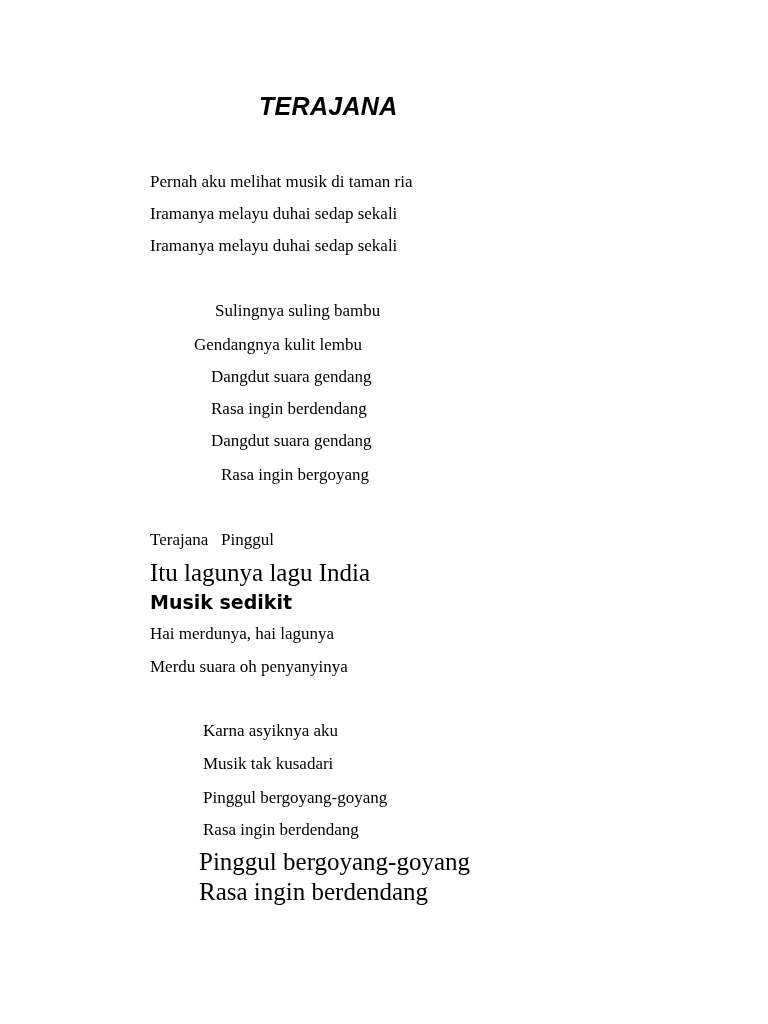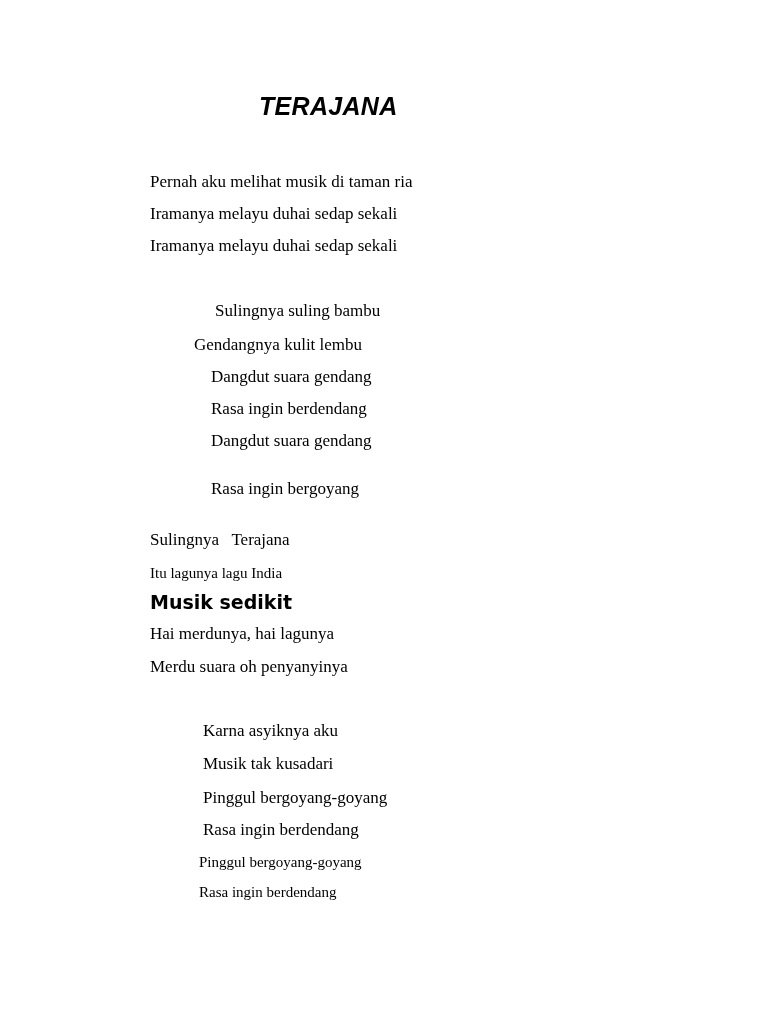--- a/index.html
+++ b/index.html
@@ -34,21 +34,21 @@
     }
     .line {
       position: absolute;
       white-space: nowrap;
       font-family: "Liberation Serif", serif;
       font-size: 17px;
       line-height: 32px;
       margin: 0;
     }
     .line.small {
-      font-size: 15px;
+      font-size: 25px;
     }
     .line.sans-bold {
       font-family: "DejaVu Sans", sans-serif;
       font-weight: bold;
       font-size: 19px;
     }
   </style>
 </head>
 <body>
 
@@ -61,25 +61,25 @@
     <p class="line" style="left:150px; top:198px;">Iramanya melayu duhai sedap sekali</p>
     <p class="line" style="left:150px; top:230px;">Iramanya melayu duhai sedap sekali</p>
   </div>
 
   <div>
     <p class="line" style="left:215px; top:295px;">Sulingnya suling bambu</p>
     <p class="line" style="left:194px; top:329px;">Gendangnya kulit lembu</p>
     <p class="line" style="left:211px; top:361px;">Dangdut suara gendang</p>
     <p class="line" style="left:211px; top:393px;">Rasa ingin berdendang</p>
     <p class="line" style="left:211px; top:425px;">Dangdut suara gendang</p>
-    <p class="line" style="left:211px; top:459px;margin-top:14px;">Rasa ingin bergoyang</p>
+    <p class="line" style="left:221px; top:459px;">Rasa ingin bergoyang</p>
   </div>
 
   <div>
-    <p class="line" style="left:150px; top:524px; white-space:pre;">Sulingnya   Terajana</p>
+    <p class="line" style="left:150px; top:524px; white-space:pre;">Terajana   Pinggul</p>
     <p class="line small" style="left:150px; top:557px;">Itu lagunya lagu India</p>
     <p class="line sans-bold" style="left:150px; top:586px;">Musik sedikit</p>
     <p class="line" style="left:150px; top:618px;">Hai merdunya, hai lagunya</p>
     <p class="line" style="left:150px; top:651px;">Merdu suara oh penyanyinya</p>
   </div>
 
   <div>
     <p class="line" style="left:203px; top:715px;text-align:right;">Karna asyiknya aku</p>
     <p class="line" style="left:203px; top:748px;">Musik tak kusadari</p>
     <p class="line" style="left:203px; top:782px;">Pinggul bergoyang-goyang</p>

